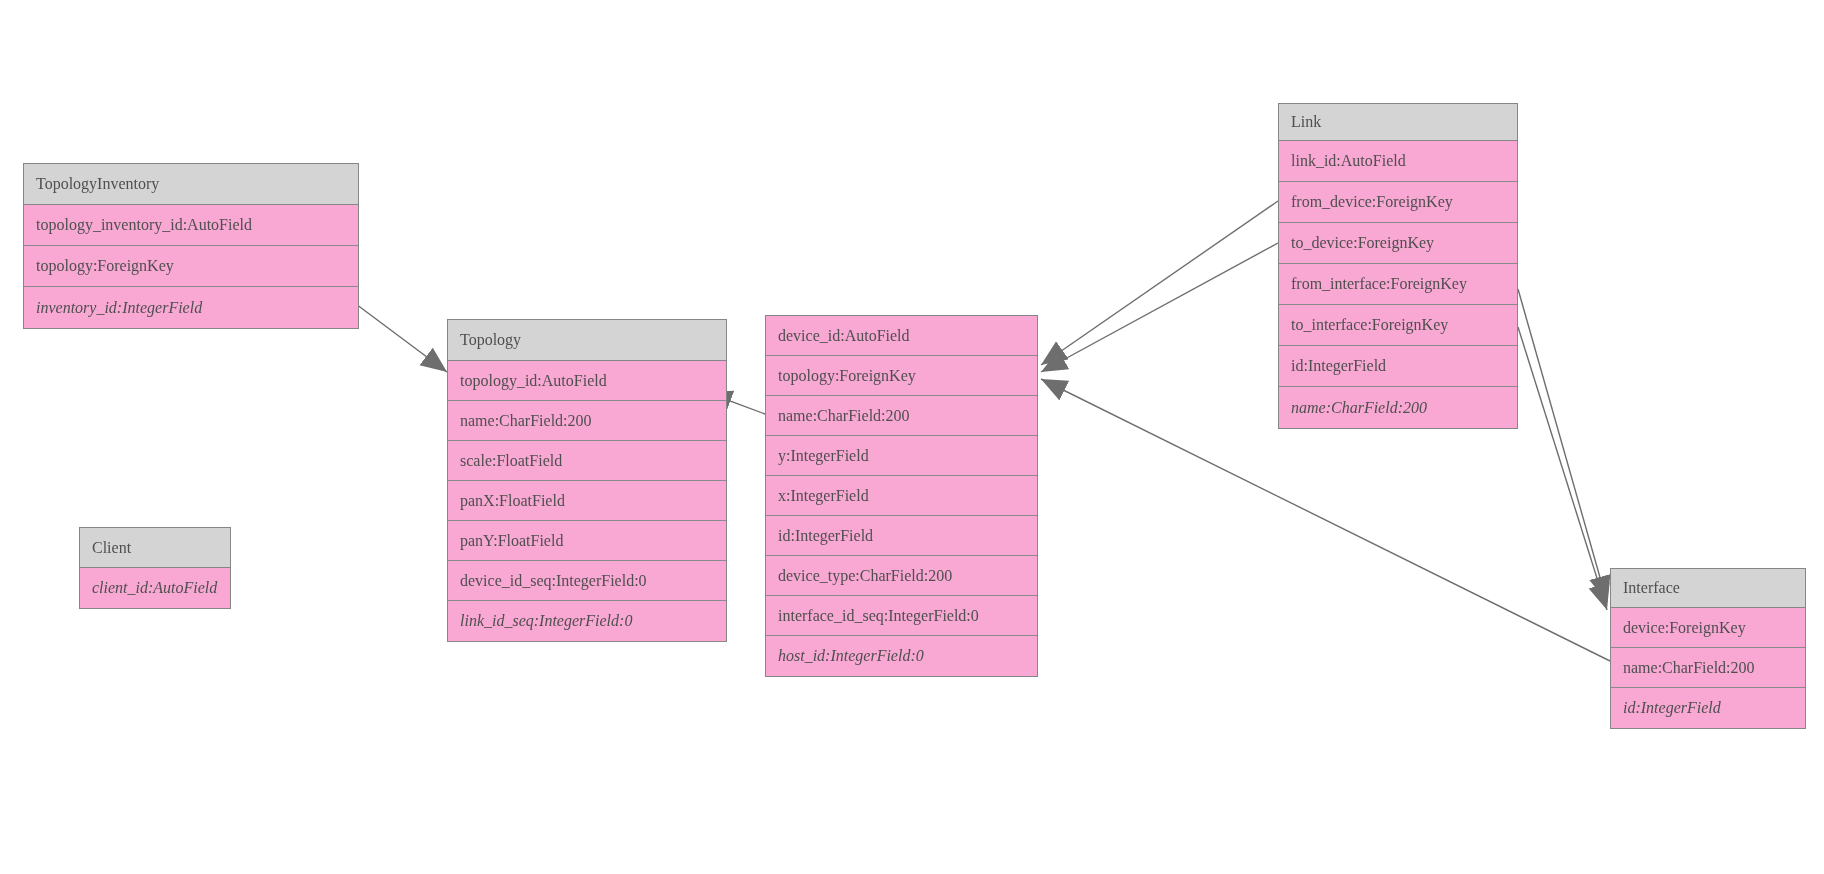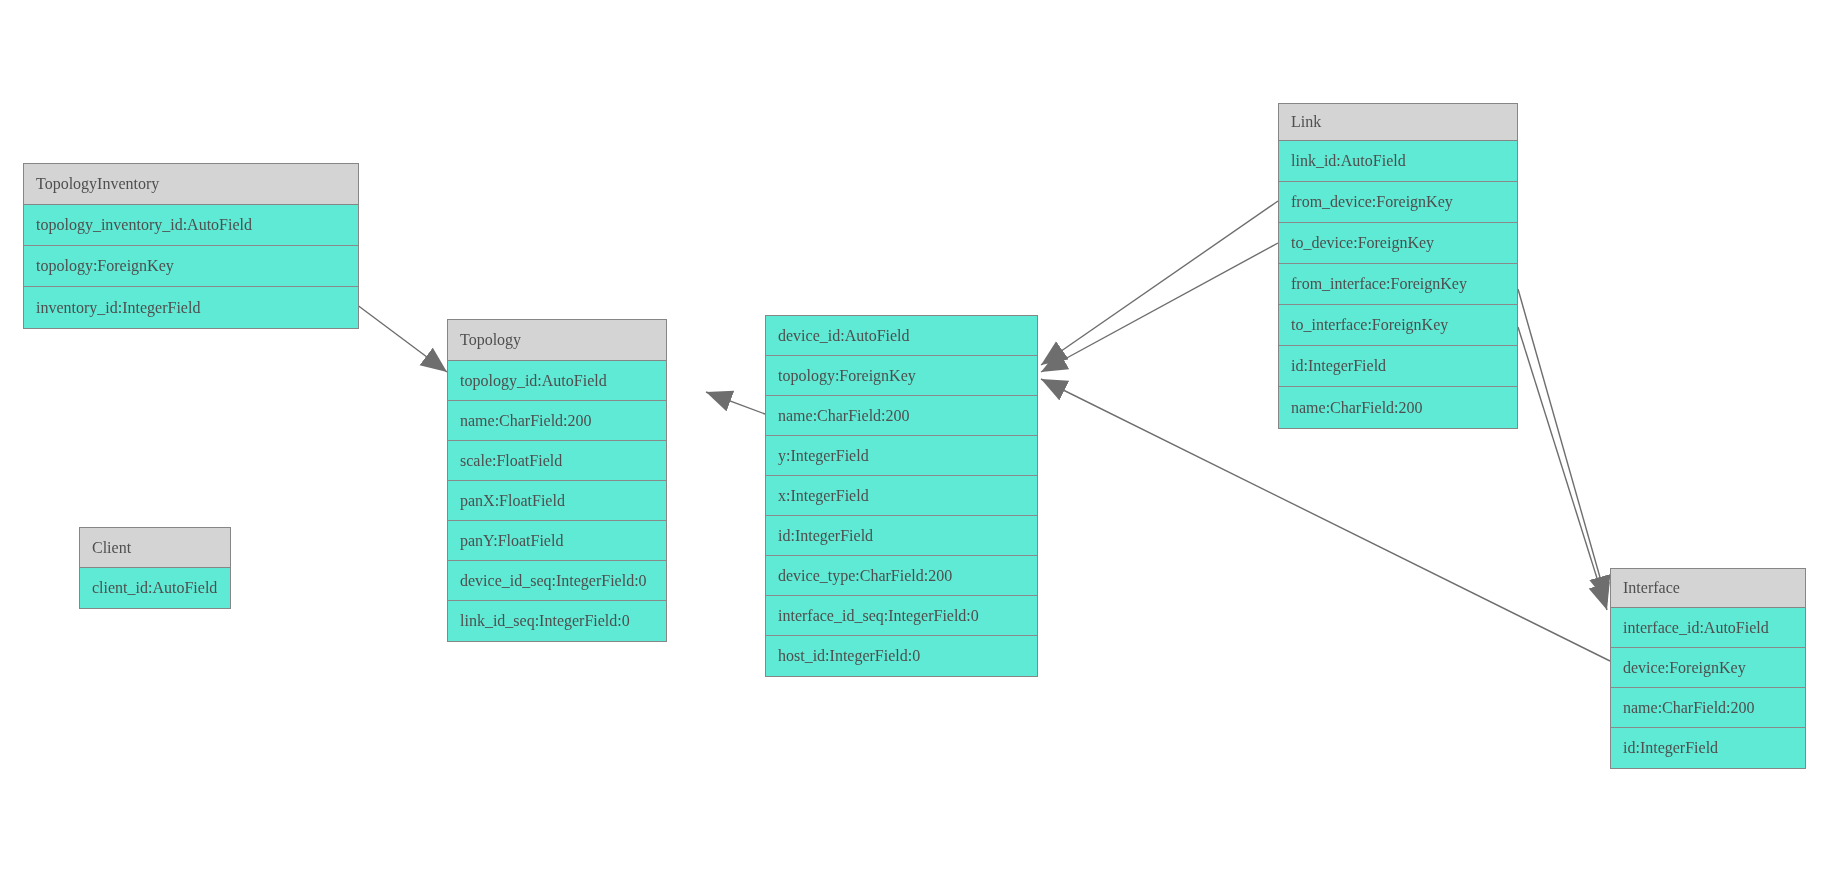--- a/index.html
+++ b/index.html
@@ -17,21 +17,21 @@
     left: 0; top: 0;
     width: 1824px; height: 874px;
   }
   .edge {
     stroke: #6e6e6e;
     stroke-width: 1.4;
     fill: none;
   }
   .entity {
     position: absolute;
-    background: #5eead4;
+    background: #f9a8d4;
     border: 1.5px solid #868686;
     box-sizing: border-box;
     font-size: 16px;
   }
   .entity .hdr {
     background: #d4d4d4;
     border-bottom: 1.5px solid #868686;
     display: flex;
     align-items: center;
     padding-left: 12px;
@@ -42,21 +42,21 @@
   .entity .row {
     border-bottom: 1px solid #8a8a8a;
     display: flex;
     align-items: center;
     padding-left: 12px;
     height: var(--row, 40px);
     box-sizing: border-box;
     white-space: nowrap;
     text-align: center;
   }
-  .entity .row:last-child { border-bottom: none; }
+  .entity .row:last-child { border-bottom: none; font-style: italic; }
   .e-ti  { --hdr: 41px; --row: 41px; }
   .e-top { --hdr: 41px; --row: 40px; }
   .e-cl  { --hdr: 40px; --row: 40px; }
   .e-dev { --hdr: 38px; --row: 40px; }
   .e-lnk { --hdr: 37px; --row: 41px; }
   .e-if  { --hdr: 39px; --row: 40px; }
 </style>
 </head>
 <body>
 
@@ -91,21 +91,21 @@
     </g>
   </svg>
 
   <div class="entity e-ti" style="left:23px; top:163px; width:336px">
     <div class="hdr">TopologyInventory</div>
     <div class="row">topology_inventory_id:AutoField</div>
     <div class="row">topology:ForeignKey</div>
     <div class="row">inventory_id:IntegerField</div>
   </div>
 
-  <div class="entity e-top" style="left:447px; top:319px; width:220px">
+  <div class="entity e-top" style="left:447px; top:319px; width:280px">
     <div class="hdr">Topology</div>
     <div class="row">topology_id:AutoField</div>
     <div class="row">name:CharField:200</div>
     <div class="row">scale:FloatField</div>
     <div class="row">panX:FloatField</div>
     <div class="row">panY:FloatField</div>
     <div class="row">device_id_seq:IntegerField:0</div>
     <div class="row">link_id_seq:IntegerField:0</div>
   </div>
 
@@ -132,19 +132,18 @@
     <div class="row">from_device:ForeignKey</div>
     <div class="row">to_device:ForeignKey</div>
     <div class="row">from_interface:ForeignKey</div>
     <div class="row">to_interface:ForeignKey</div>
     <div class="row">id:IntegerField</div>
     <div class="row">name:CharField:200</div>
   </div>
 
   <div class="entity e-if" style="left:1610px; top:568px; width:196px">
     <div class="hdr">Interface</div>
-    <div class="row">interface_id:AutoField</div>
     <div class="row">device:ForeignKey</div>
     <div class="row">name:CharField:200</div>
     <div class="row">id:IntegerField</div>
   </div>
 
 </div>
 
 </body></html>

